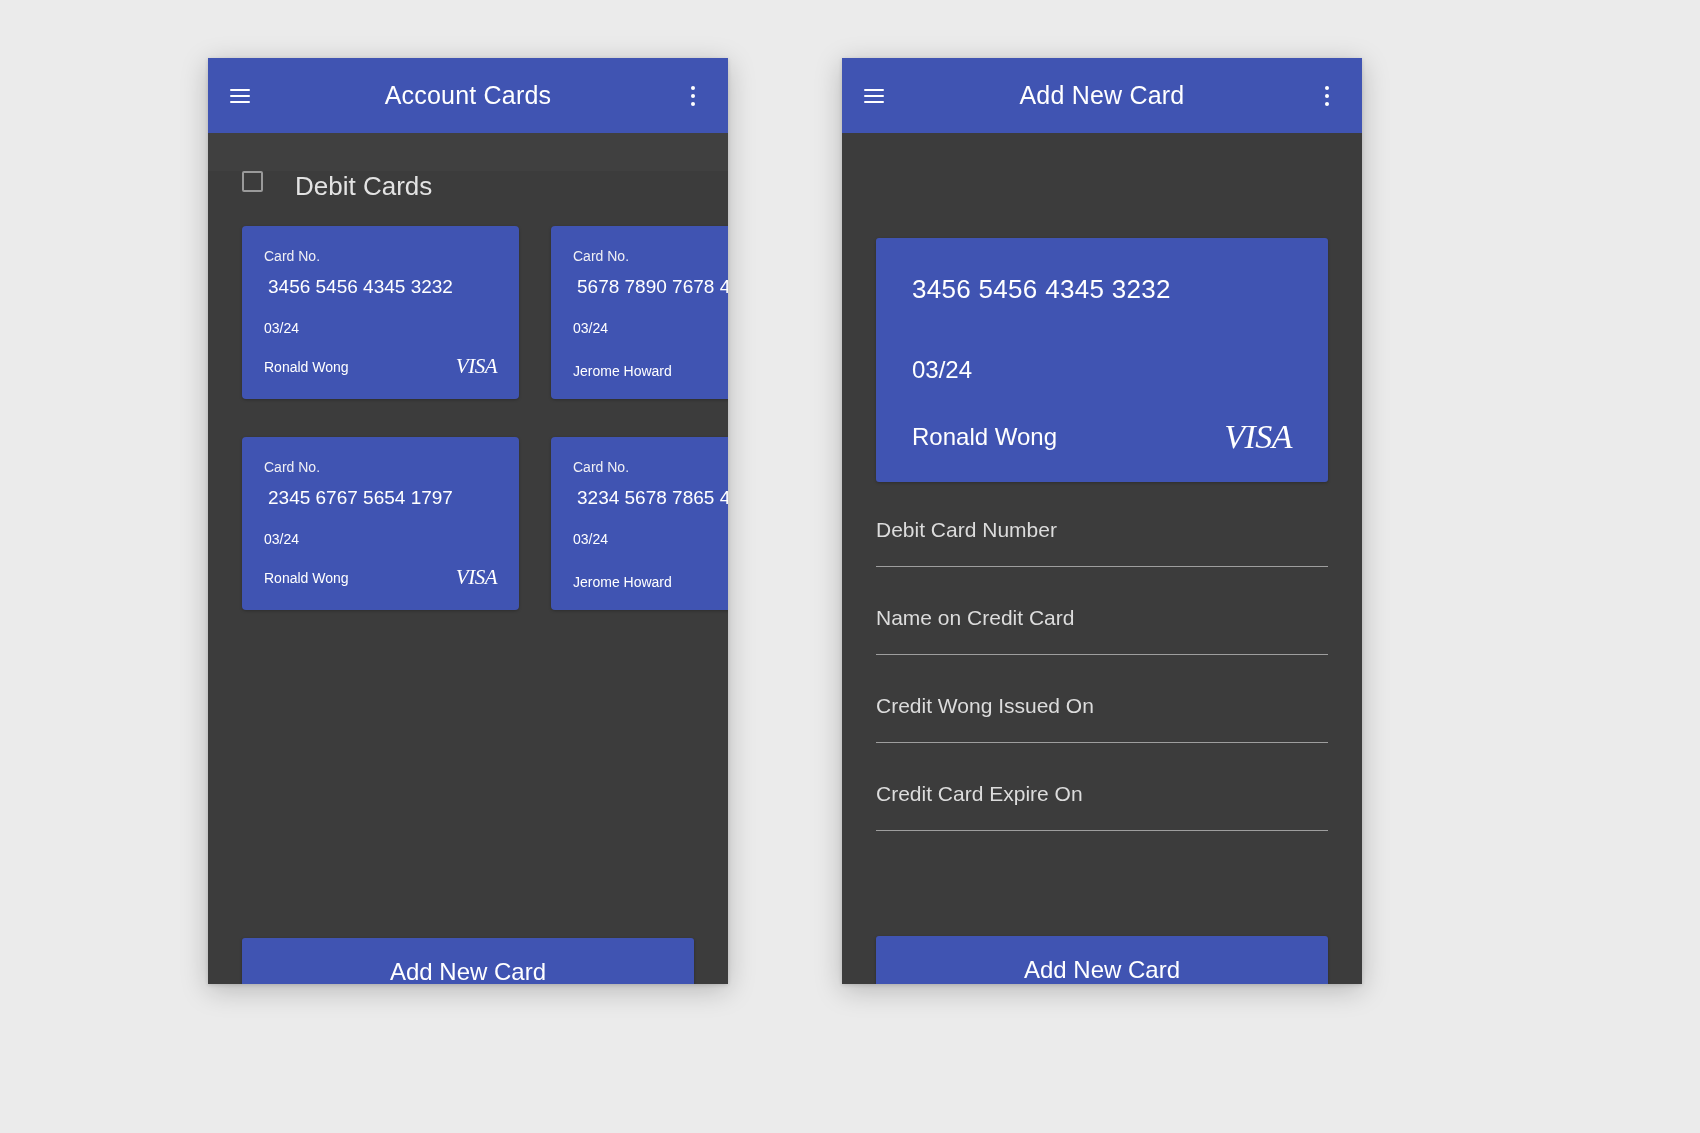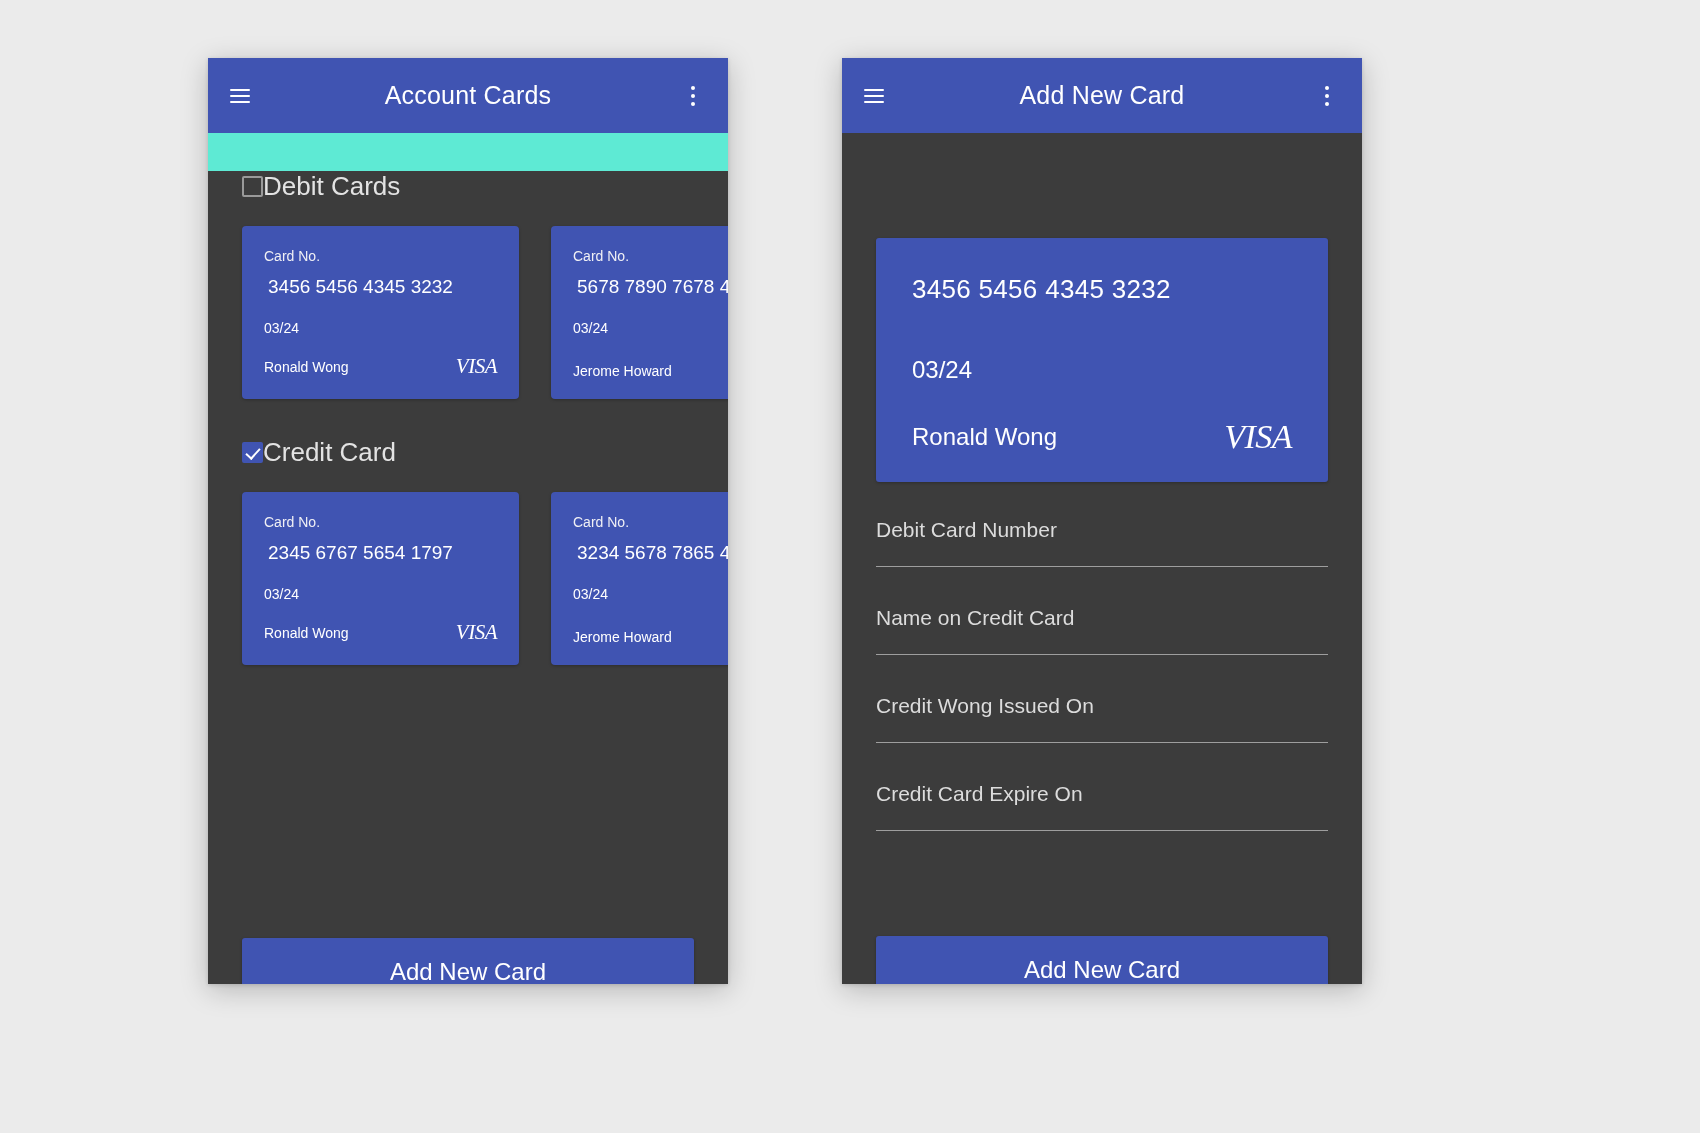--- a/index.html
+++ b/index.html
@@ -7,21 +7,21 @@
     width: 1700px; height: 1133px;
     background: #ebebeb;
     font-family: "Liberation Sans", sans-serif;
     overflow: hidden;
   }
   .stage { position: relative; width: 1700px; height: 1133px; background: #ebebeb; }
 
   
   .phone {
     position: absolute;
-    background: #5eead4;
+    background: #404040;
     overflow: hidden;
     box-shadow: 0 6px 26px rgba(0,0,0,0.22), 0 1px 4px rgba(0,0,0,0.14);
   }
   #phone-left  { left: 208px; top: 58px; width: 520px; height: 926px; }
   #phone-right { left: 842px; top: 58px; width: 520px; height: 926px; }
 
   
   .appbar {
     height: 75px;
     background: #4054b2;
@@ -59,23 +59,23 @@
 
   
   .page-title {
     color: #e7e7e7;
     font-size: 30px;
     padding: 44px 0 0 34px;
     font-weight: normal;
   }
   .group { margin-top: 38px; }
   .group-head {
-    display: flex; align-items: center;
+    display: flex; 
     padding-left: 34px;
-    gap: 0;
+    gap: 32px;
   }
   .cbx {
     width: 21px; height: 21px;
     border: 2px solid #9a9a9a;
     border-radius: 2px;
     background: transparent;
     flex: 0 0 21px;
     position: relative;
     cursor: pointer;
   }
@@ -236,24 +236,20 @@
             <div class="exp">03/24</div>
             <div class="foot">
               <span class="holder">Jerome Howard</span>
             </div>
           </div>
 
         </div>
       </div>
 
       <div class="group">
-        <div class="group-head">
-          <span class="cbx checked"></span>
-          <span class="group-label">Credit Card</span>
-        </div>
         <div class="card-row">
 
           <div class="mini-card">
             <div class="lbl">Card No.</div>
             <div class="num">2345 6767 5654 1797</div>
             <div class="exp">03/24</div>
             <div class="foot">
               <span class="holder">Ronald Wong</span>
               <span class="visa visa-sm">VISA</span>
             </div>

